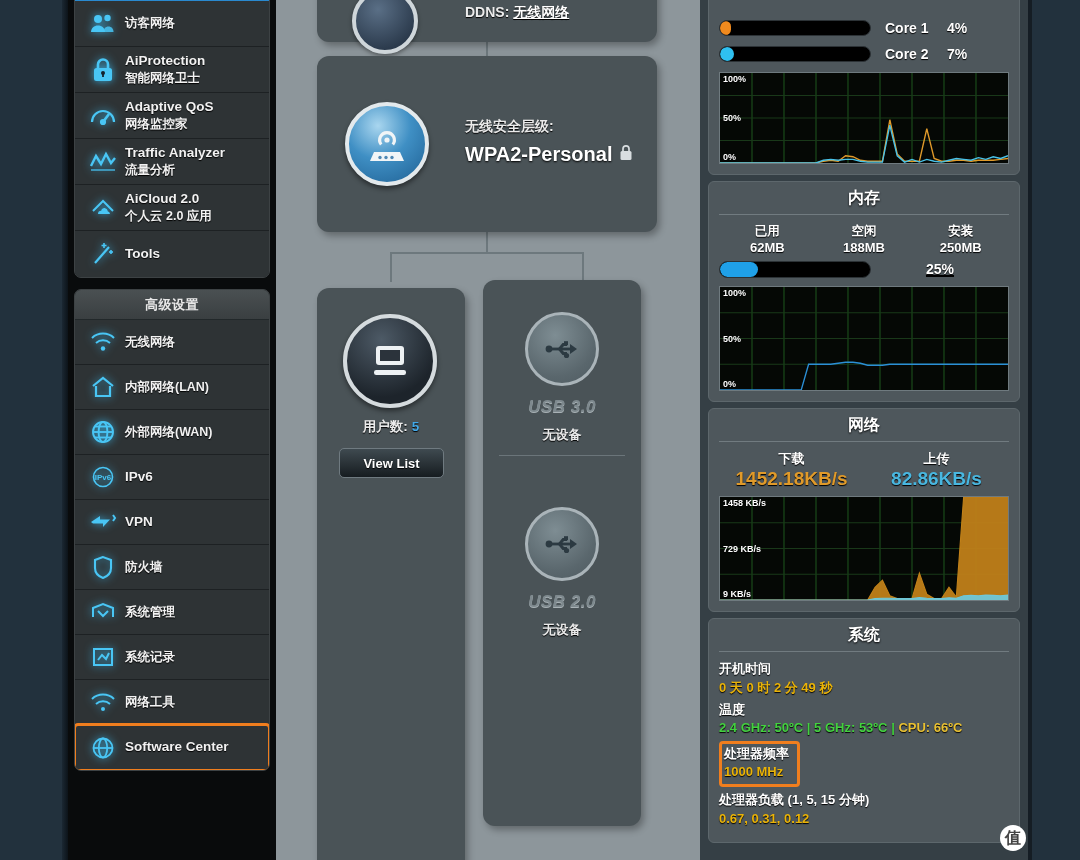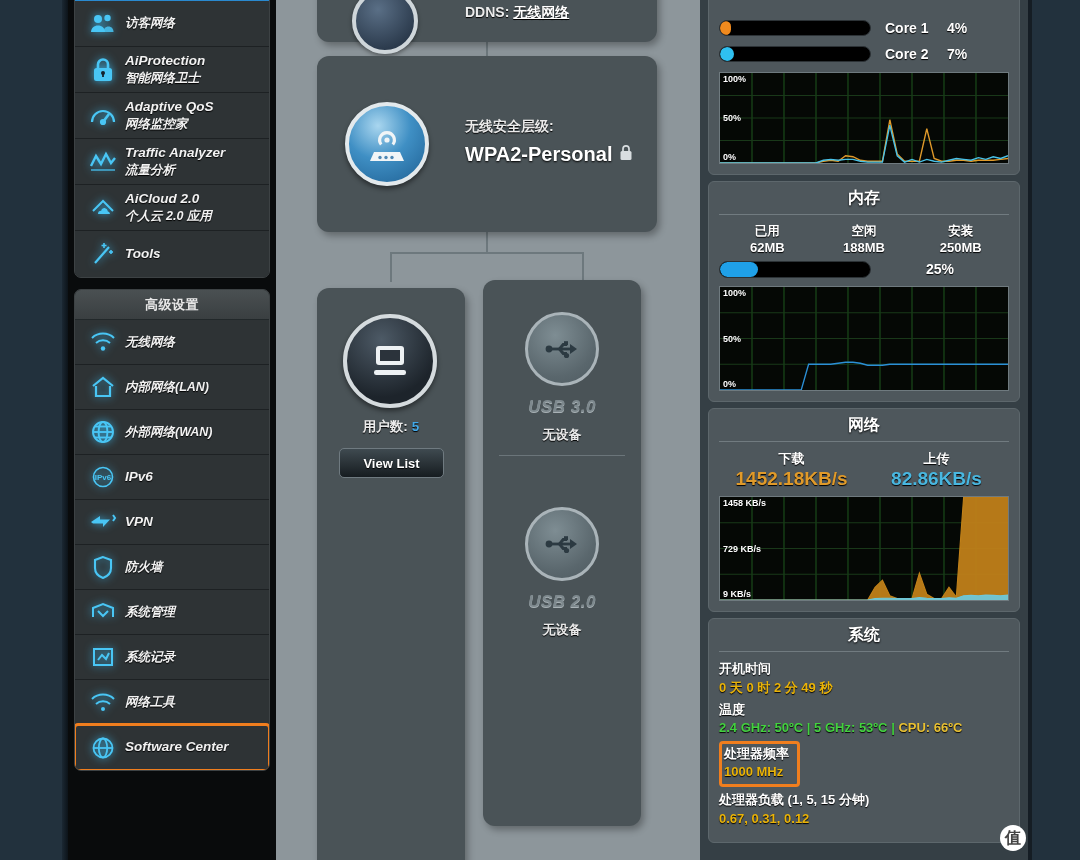--- a/index.html
+++ b/index.html
@@ -60,21 +60,21 @@
     position: relative;
   }
   .menu-item:last-child { border-bottom: none; }
   .menu-item .ico {
     width: 44px; min-width: 44px; height: 40px;
     display: flex; align-items: center; justify-content: center;
     color: #49c6f5;
     filter: drop-shadow(0 0 4px rgba(60,190,245,.85));
   }
   .menu-item .ico svg { display: block; }
-  .labels { display: flex; flex-direction: column; justify-content: center; font-style: italic; }
+  .labels { display: flex; flex-direction: column; justify-content: center; }
   .lbl-en {
     font-size: 13.5px; font-weight: bold; color: #f2f2f2;
     text-shadow: 0 1px 1px #000;
     line-height: 1.25;
   }
   .lbl-cn {
     font-size: 12.5px; font-weight: bold; color: #f2f2f2;
     text-shadow: 0 1px 1px #000;
     line-height: 1.3;
   }
@@ -258,21 +258,21 @@
   .mem-heads { display: flex; margin-bottom: 6px; }
   .mem-col { flex: 1; text-align: center; }
   .mem-k {
     font-size: 12.5px; font-weight: bold; color: #fff;
     text-shadow: 0 1px 1px #000; line-height: 1.35;
   }
   .mem-v {
     font-size: 13px; font-weight: bold; color: #fff;
     text-shadow: 0 1px 1px #000;
   }
-  .mem-bar-row { display: flex; align-items: center; margin-bottom: 8px; }
+  .mem-bar-row { display: flex; align-items: center; margin-bottom: 8px; text-decoration: underline; }
   .mem-bar {
     width: 152px; height: 17px; border-radius: 9px;
     background: #000; border: 1px solid #2c3236; overflow: hidden;
   }
   .mem-fill { height: 100%; background: #1fa0e8; border-radius: 9px; }
   .mem-pct {
     flex: 1; text-align: center; font-size: 14px; font-weight: bold;
     color: #fff; text-shadow: 0 1px 1px #000;
   }
 

